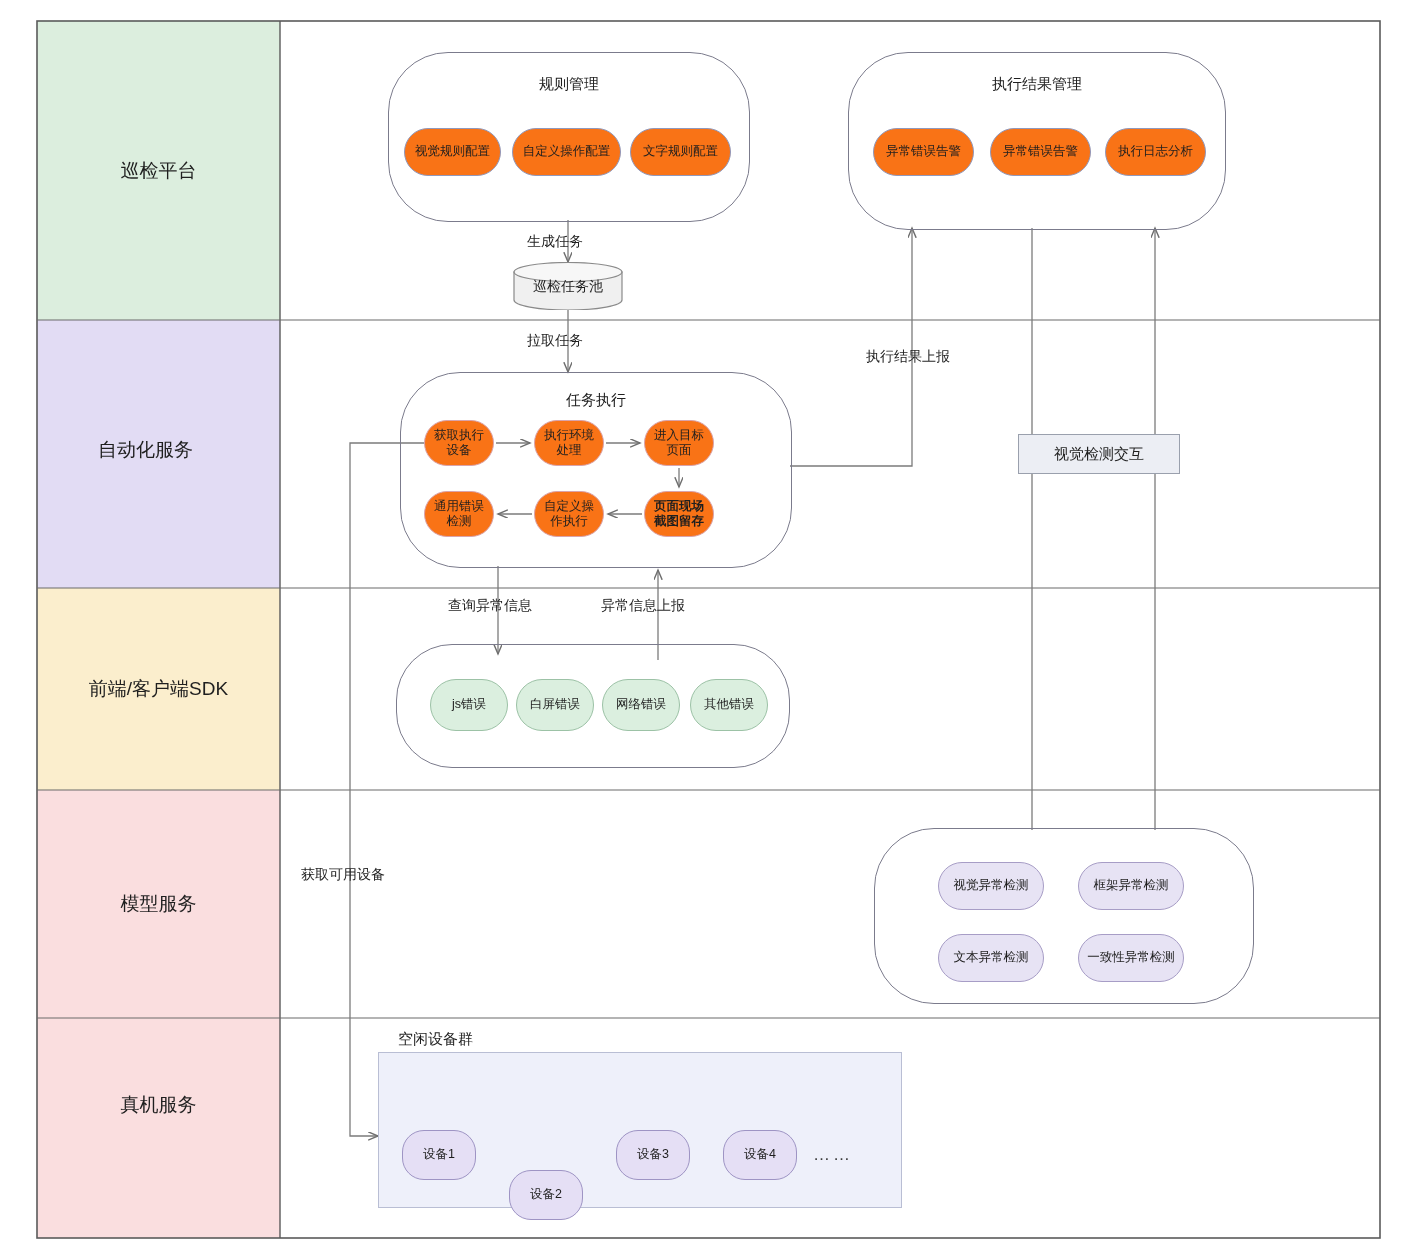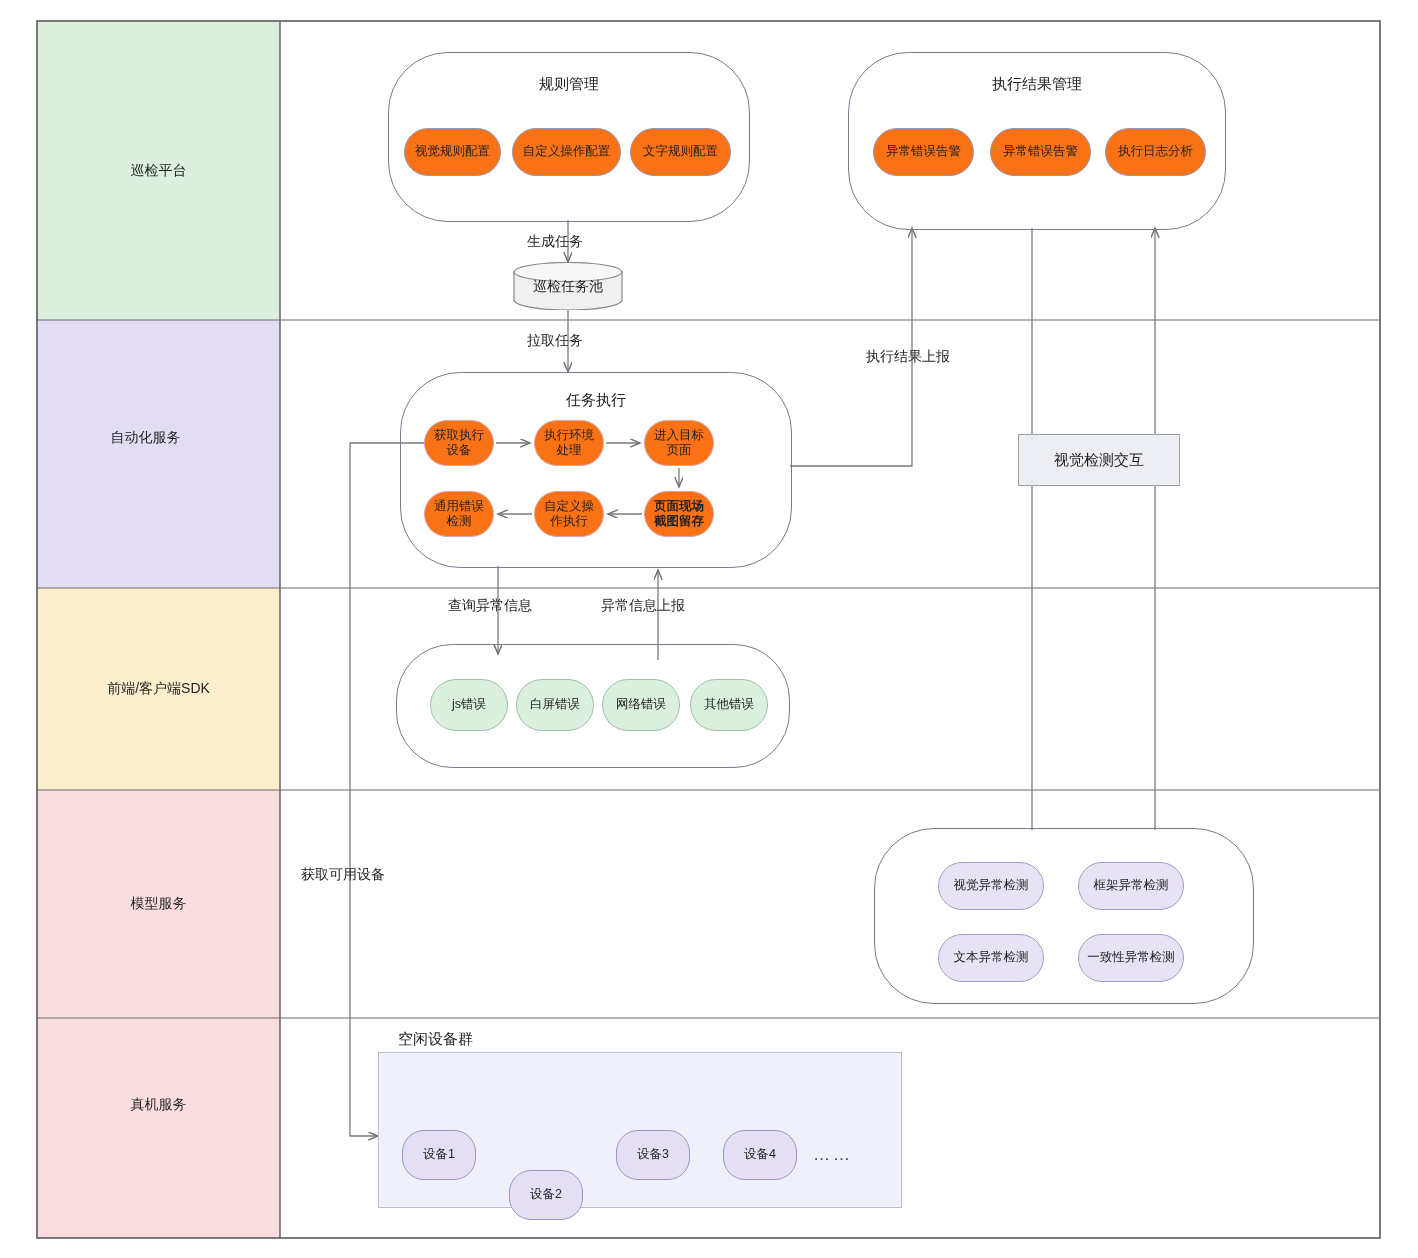--- a/index.html
+++ b/index.html
@@ -1,21 +1,21 @@
 <!DOCTYPE html>
 <html><head>
 <meta charset="utf-8">
 <style>
   html,body{margin:0;padding:0;background:#ffffff;}
   body{font-family:"Liberation Sans","DejaVu Sans",sans-serif;}
   #canvas{position:relative;width:1418px;height:1258px;overflow:hidden;background:#fff;}
   svg.layer{position:absolute;left:0;top:0;width:1418px;height:1258px;pointer-events:none;}
 
   .lane-label{position:absolute;display:flex;align-items:center;justify-content:center;
-    font-size:14px;color:#1f1f1f;text-align:center;}
+    font-size:19px;color:#1f1f1f;text-align:center;}
 
   .group{position:absolute;border:1.2px solid #7b7b8c;border-radius:60px;background:transparent;}
   .group-title{position:absolute;width:100%;text-align:center;font-size:15px;color:#1f1f1f;}
 
   .node{position:absolute;display:flex;align-items:center;justify-content:center;
     border-radius:24px;border:1.1px solid #8e8fa6;font-size:12.5px;color:#1f1f1f;
     text-align:center;line-height:1.22;box-sizing:border-box;padding:2px 4px;}
   .n-lav{background:#f97316;border-color:#9198bb;}
   .n-pink{background:#f97316;border-color:#d9a3ab;}
   .n-green{background:#dbefdf;border-color:#9cc2a6;}
@@ -77,21 +77,21 @@
 
       <path d="M430,443 L350,443 L350,1136 L378,1136" marker-end="url(#ah)"></path>
 
       <path d="M1032,830 L1032,228"></path>
 
       <path d="M1155,830 L1155,228" marker-end="url(#ah)"></path>
     </g>
   </svg>
 
   <div class="lane-label" style="left:37px;top:21px;width:243px;height:299px;">巡检平台</div>
-  <div class="lane-label" style="left:37px;top:304px;width:217px;height:268px;font-family:Liberation Mono, monospace;">自动化服务</div>
+  <div class="lane-label" style="left:37px;top:316px;width:217px;height:268px;font-family:Liberation Mono, monospace;">自动化服务</div>
   <div class="lane-label" style="left:37px;top:588px;width:243px;height:202px;">前端/客户端SDK</div>
   <div class="lane-label" style="left:37px;top:790px;width:243px;height:228px;">模型服务</div>
   <div class="lane-label" style="left:37px;top:1018px;width:243px;height:173px;">真机服务</div>
 
   <div class="group" style="left:388px;top:52px;width:360px;height:168px;">
     <div class="group-title" style="top:22px;">规则管理</div>
   </div>
   <div class="node n-lav" style="left:404px;top:128px;width:97px;height:48px;">视觉规则配置</div>
   <div class="node n-lav" style="left:512px;top:128px;width:109px;height:48px;">自定义操作配置</div>
   <div class="node n-lav" style="left:630px;top:128px;width:101px;height:48px;">文字规则配置</div>
@@ -136,21 +136,21 @@
   <div class="node n-green" style="left:516px;top:679px;width:78px;height:52px;border-radius:26px;">白屏错误</div>
   <div class="node n-green" style="left:602px;top:679px;width:78px;height:52px;border-radius:26px;">网络错误</div>
   <div class="node n-green" style="left:690px;top:679px;width:78px;height:52px;border-radius:26px;">其他错误</div>
 
   <div class="group" style="left:874px;top:828px;width:378px;height:174px;border-radius:60px;"></div>
   <div class="node n-purple" style="left:938px;top:862px;width:106px;height:48px;">视觉异常检测</div>
   <div class="node n-purple" style="left:1078px;top:862px;width:106px;height:48px;">框架异常检测</div>
   <div class="node n-purple" style="left:938px;top:934px;width:106px;height:48px;">文本异常检测</div>
   <div class="node n-purple" style="left:1078px;top:934px;width:106px;height:48px;">一致性异常检测</div>
 
-  <div class="plainbox" style="left:1018px;top:434px;width:162px;height:52px;">视觉检测交互</div>
+  <div class="plainbox" style="left:1018px;top:434px;width:162px;height:40px;">视觉检测交互</div>
 
   <div class="panel" style="left:378px;top:1052px;width:524px;height:156px;"></div>
   <div class="panel-title" style="left:398px;top:1030px;">空闲设备群</div>
   <div class="node n-dev" style="left:402px;top:1130px;width:74px;height:50px;">设备1</div>
   <div class="node n-dev" style="left:509px;top:1130px;width:74px;height:50px;margin-top:40px;">设备2</div>
   <div class="node n-dev" style="left:616px;top:1130px;width:74px;height:50px;">设备3</div>
   <div class="node n-dev" style="left:723px;top:1130px;width:74px;height:50px;">设备4</div>
   <div class="dots" style="left:813px;top:1145px;">……</div>
 
   <div class="edge-label" style="left:527px;top:233px;">生成任务</div>

